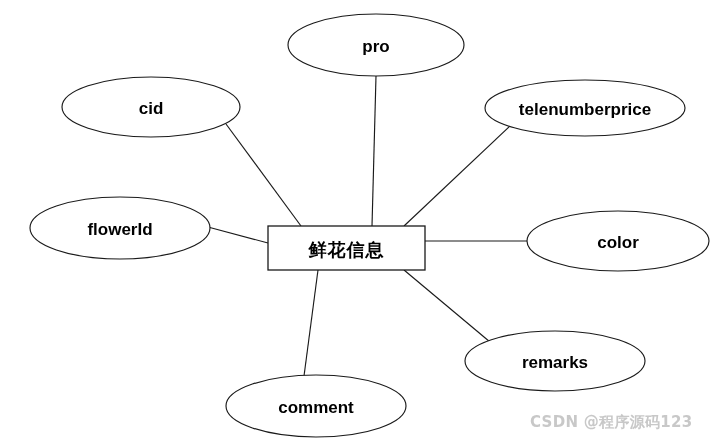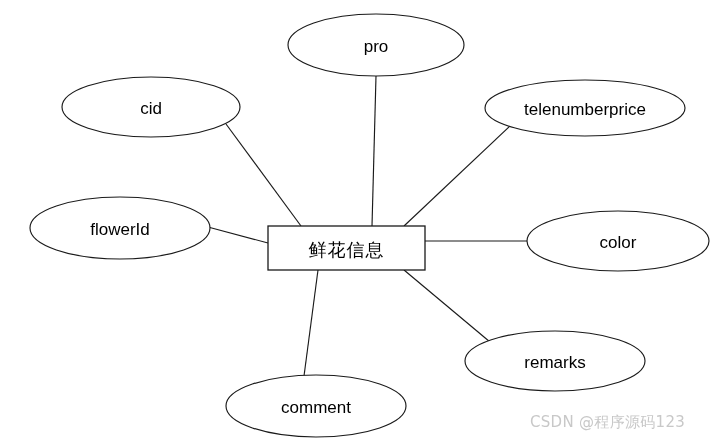--- a/index.html
+++ b/index.html
@@ -9,20 +9,21 @@
   }
   body {
     font-family: "Liberation Sans", sans-serif;
   }
   #er-canvas {
     position: relative;
     width: 724px;
     height: 445px;
     background: #ffffff;
     overflow: hidden;
+    font-weight: bold;
   }
   #er-svg {
     position: absolute;
     top: 0;
     left: 0;
     width: 724px;
     height: 445px;
     display: block;
   }
   .edge-line {

